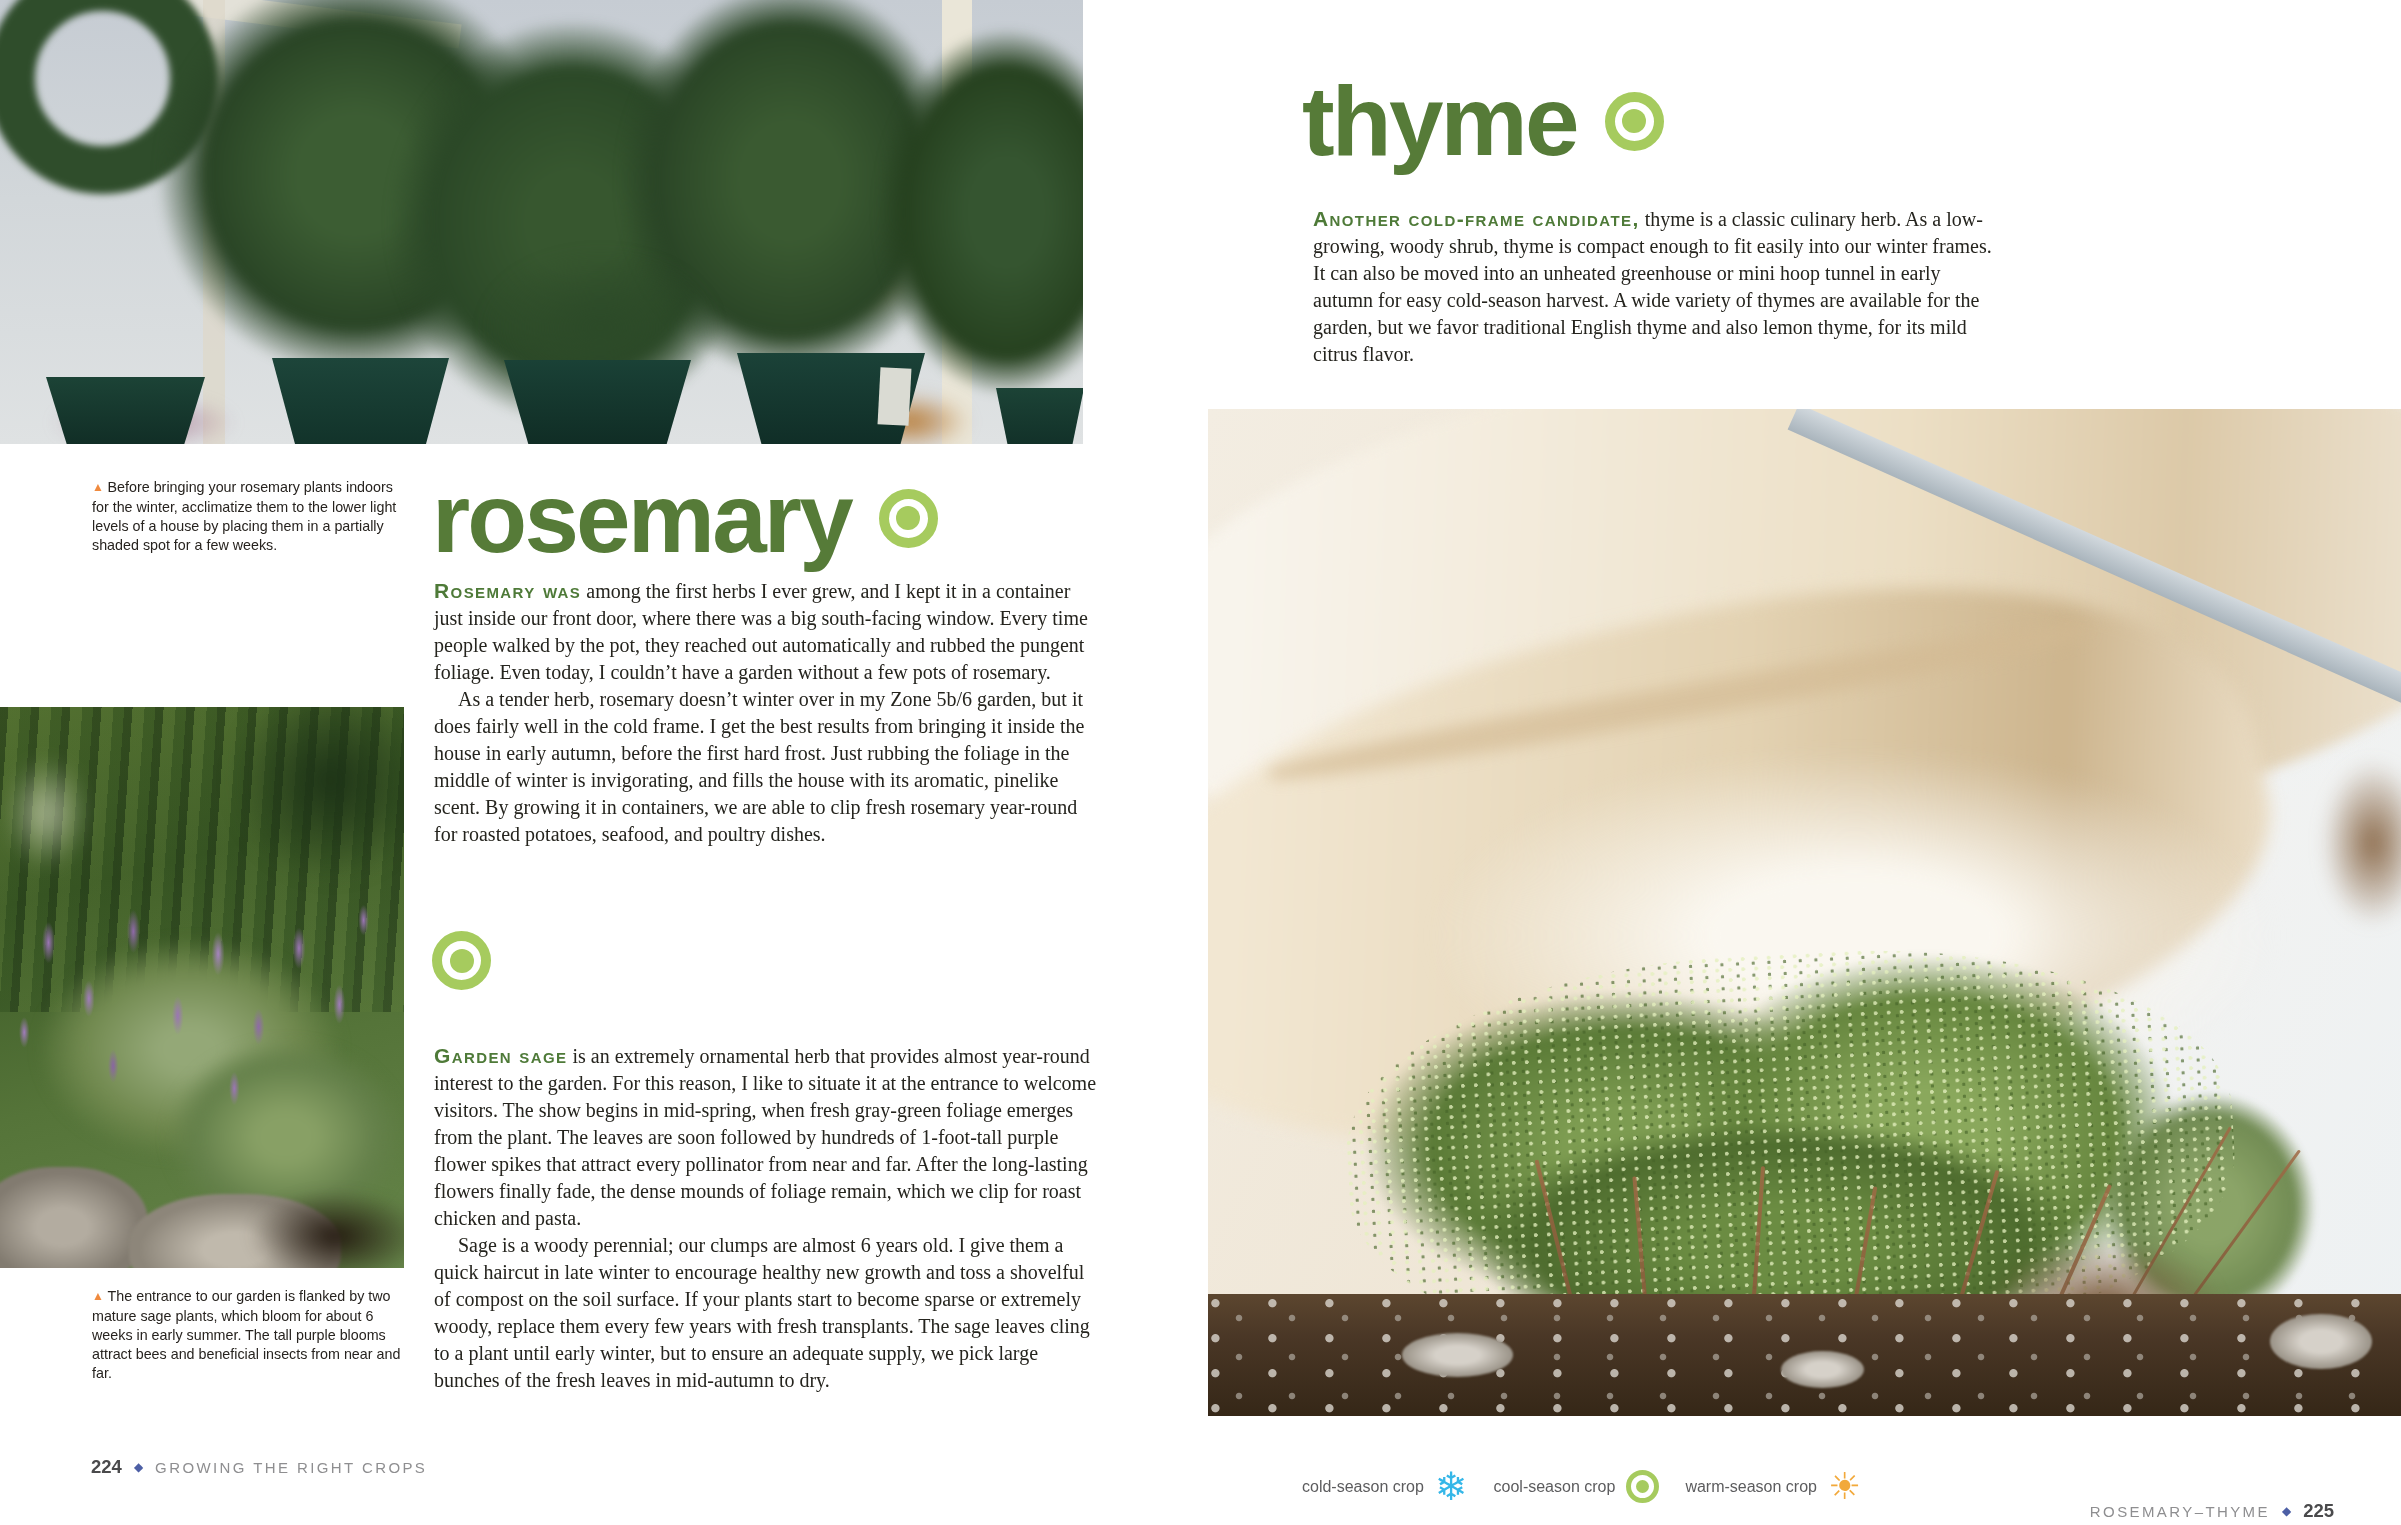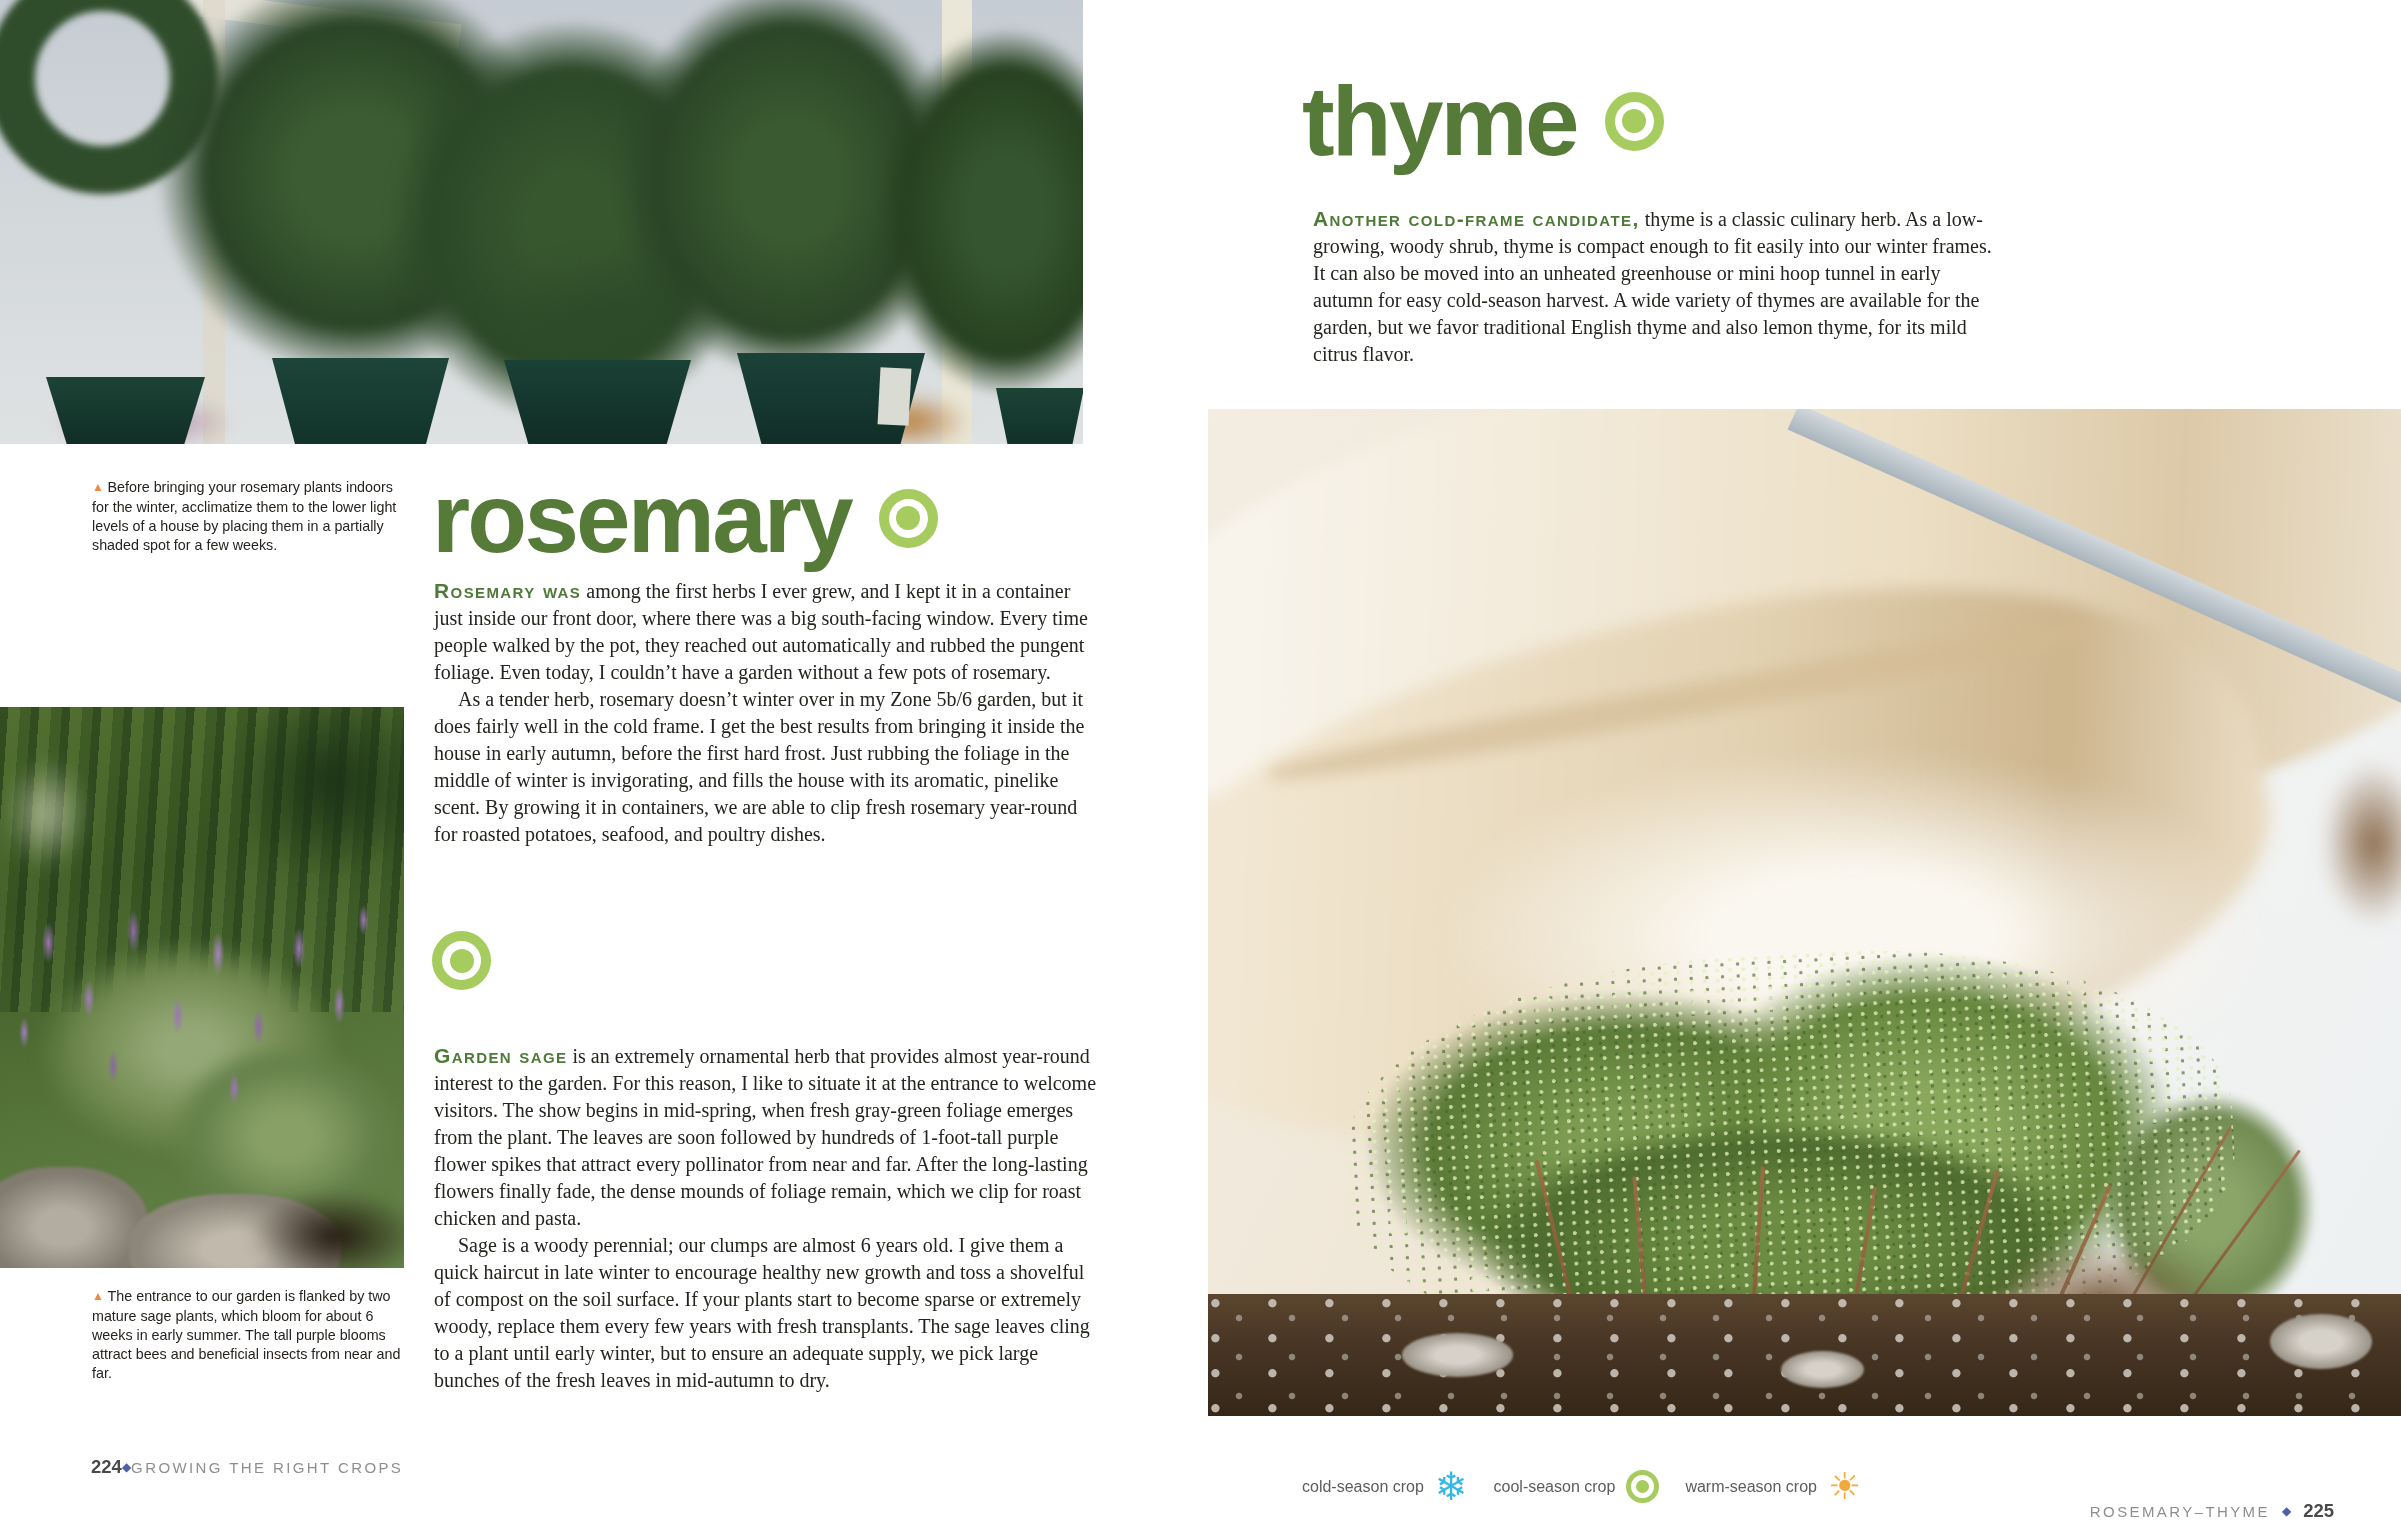--- a/index.html
+++ b/index.html
@@ -139,21 +139,21 @@
   .body-col{position:absolute;font-family:"Liberation Serif",serif;font-size:20px;line-height:27px;color:var(--body-ink);}
   .body-rosemary{left:434px;top:577px;width:667px;}
   .body-sage{left:434px;top:1042px;width:667px;}
   .body-thyme{left:1302px;top:205px;width:691px;margin-left:11px;}
   .body-col p + p{text-indent:24px;}
   .lead{font-family:"Liberation Sans",sans-serif;font-variant:small-caps;font-weight:700;
     font-size:21px;letter-spacing:1.4px;color:var(--lead-green);}
 
   
   .footer{position:absolute;display:flex;align-items:center;}
-  .footer-left{left:91px;top:1456px;}
+  .footer-left{left:91px;top:1456px;gap:12px;}
   .footer-right{right:67px;top:1456px;gap:12px;margin-top:44px;}
   .page-num{font-weight:700;font-size:18.5px;color:var(--pagenum-gray);}
   .section-title{font-size:15px;letter-spacing:2.4px;color:var(--footer-gray);}
   .diamond{color:var(--diamond-blue);font-size:12px;}
 
   .legend{position:absolute;left:1302px;top:1467px;display:flex;align-items:center;gap:26px;}
   .legend-item{display:flex;align-items:center;gap:11px;}
   .legend-label{font-size:16px;color:#5c5c5e;}
   .snowflake{color:var(--snowflake-cyan);font-size:39px;line-height:1;}
   .sun{color:var(--sun-gold);font-size:37px;line-height:1;}

